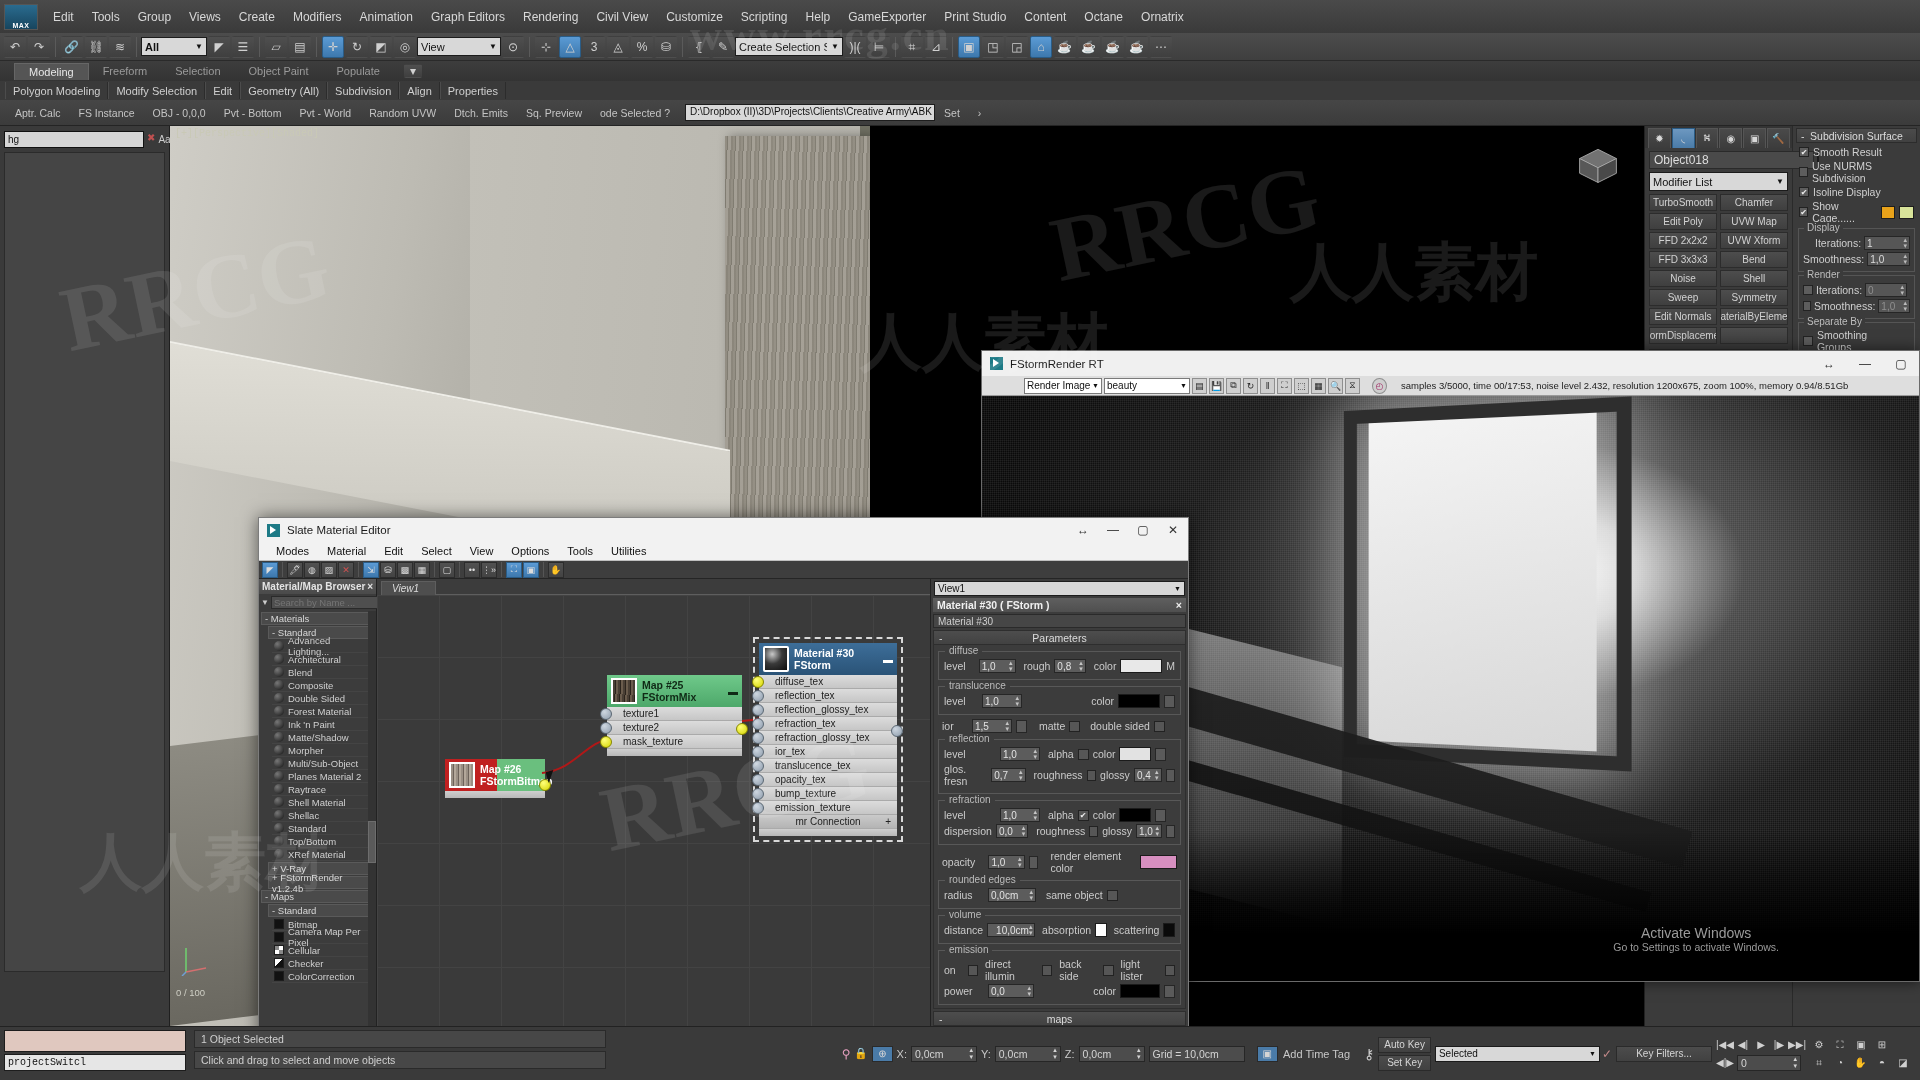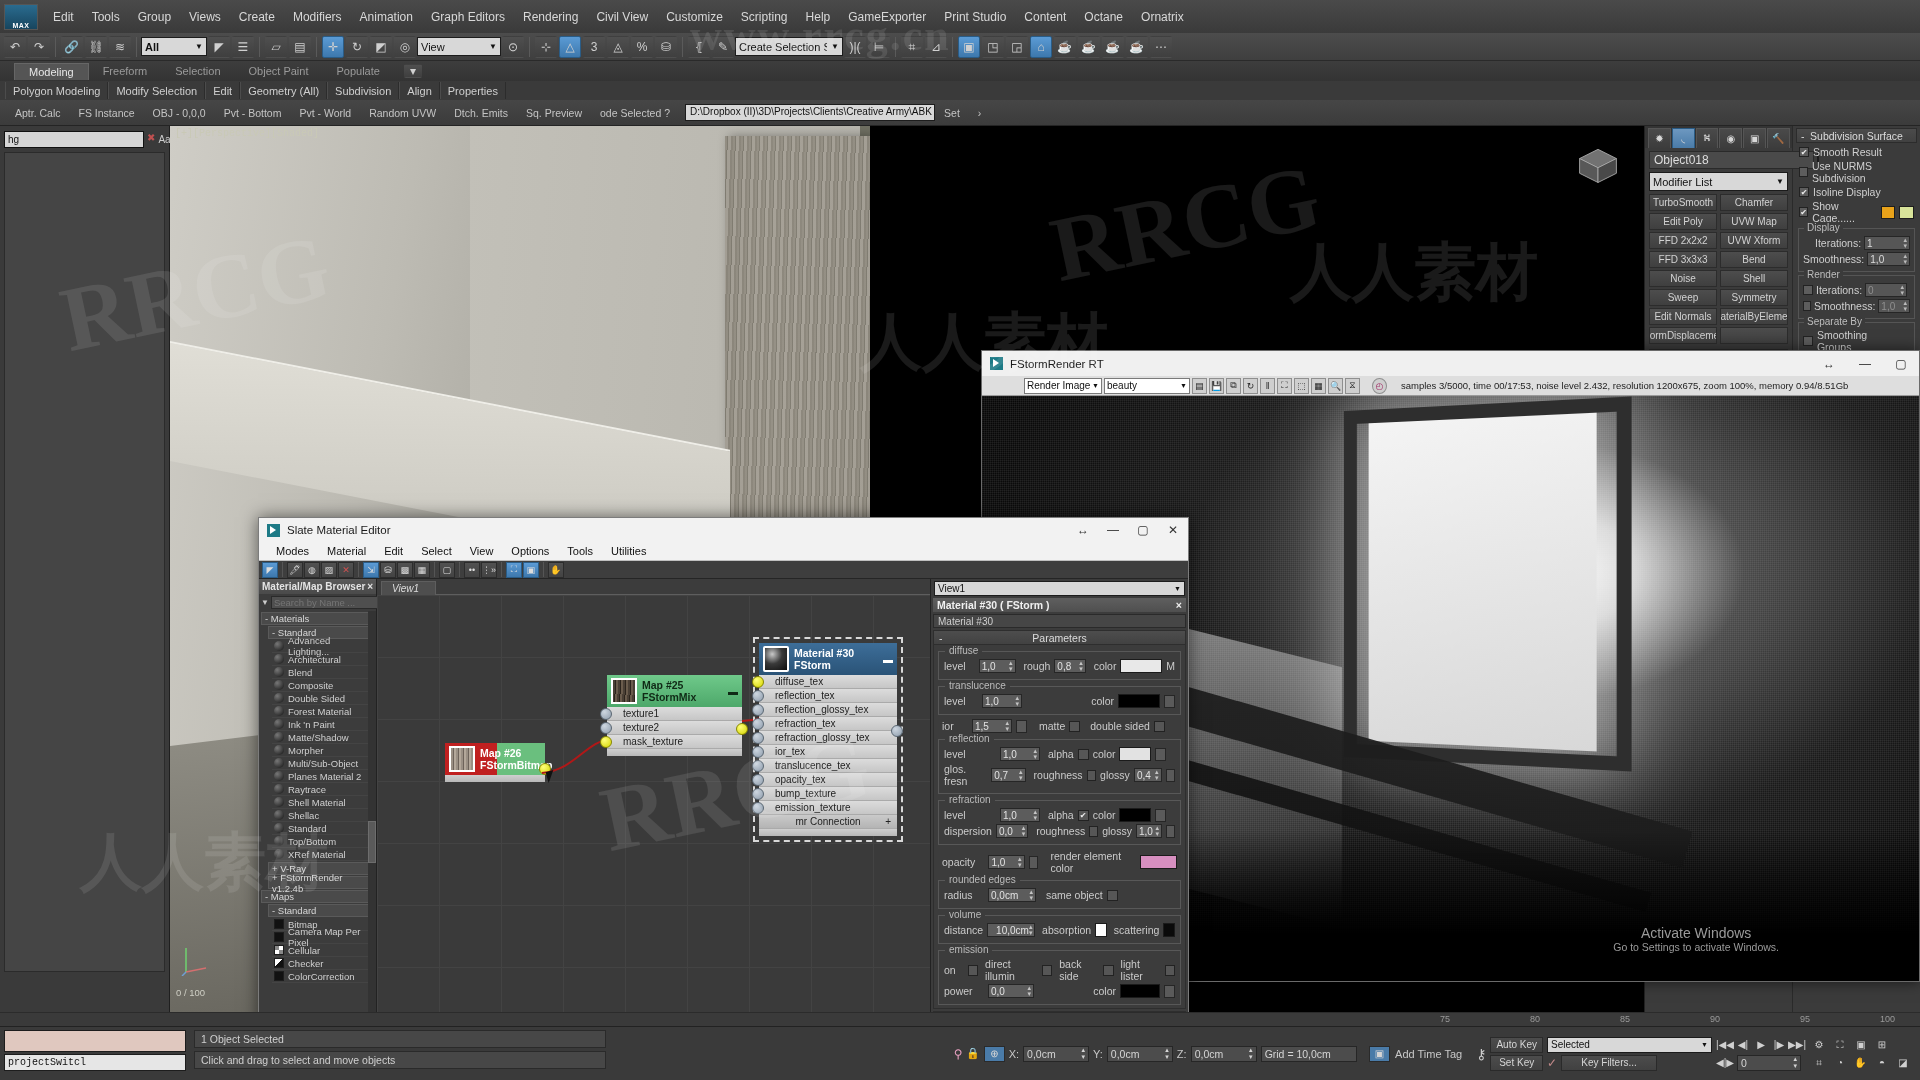--- a/index.html
+++ b/index.html
@@ -762,21 +762,21 @@
       </div>
 
       <div class="nodearea">
         <div class="viewtabs">
           <div class="viewtab">View1</div>
           <div class="viewtab-rest"></div>
         </div>
         <div class="canvas">
 
           <div class="node" style="left:68px;top:148px;width:100px;">
-            <div class="node-hd" style="background:linear-gradient(90deg,#c02020 0 52%,#6abf7e 52% 100%);color:#fff;">
+            <div class="node-hd" style="background:linear-gradient(90deg,#c02020 0 52%,#6abf7e 52% 100%);color:#fff;margin-top:16px;">
               <div class="node-thumb" style="background:repeating-linear-gradient(90deg,#9a8f84 0 2px,#6d625a 2px 3px,#b3a79a 3px 5px);"></div>
               <div>
                 <div class="node-title">Map #26</div>
                 <div class="node-title">FStormBitmap</div>
               </div>
             </div>
             <div class="node-foot" style="position:relative;">
               <span class="opin" style="right:-6px;top:-12px;"></span>
             </div>
           </div>
@@ -1101,28 +1101,20 @@
                 </span>
                 <span class="pchk">✔</span>
                 <span class="maps-btn">None</span>
               </div>
             </div>
         </div>
       </div>
     </div>
   </div>
 
-  <div class="ruler">
-    <span style="left:1440px;">75</span>
-    <span style="left:1530px;">80</span>
-    <span style="left:1620px;">85</span>
-    <span style="left:1710px;">90</span>
-    <span style="left:1800px;">95</span>
-    <span style="left:1880px;">100</span>
-  </div>
 
   <div class="statusarea">
     <div class="st-left">
       <div class="st-mat"></div>
       <div class="st-lock">projectSwitcl</div>
     </div>
     <div class="st-mid">
       <div class="st-msg">1 Object Selected</div>
       <div class="st-msg">Click and drag to select and move objects</div>
     </div>
@@ -1153,21 +1145,21 @@
     <div style="display:flex;align-items:center;gap:5px;padding:0 6px;">
       <span class="sq-btn" style="background:#4a7ba8;">▣</span>
       <span>Add Time Tag</span>
     </div>
     <div style="display:flex;align-items:center;gap:4px;padding:0 8px;">
       <span style="font-size:14px;color:#ccc;">⚷</span>
       <div style="display:flex;flex-direction:column;gap:2px;">
         <span class="sq-btn">Auto Key</span>
         <span class="sq-btn">Set Key</span>
       </div>
-      <div style="display:flex;flex-direction:column;gap:2px;">
+      <div style="display:flex;flex-direction:row;gap:2px;align-items:flex-end;">
         <span class="anim-sel">
           <span>Selected</span>
             <span style="font-size:7px;">▼</span>
           </span>
         <span style="display:flex;gap:4px;align-items:center;">
           <span style="color:#c08888;font-size:12px;">✓</span>
           <span class="sq-btn" style="width:96px;">Key Filters...</span>
         </span>
       </div>
       <div style="display:flex;flex-direction:column;gap:2px;">

